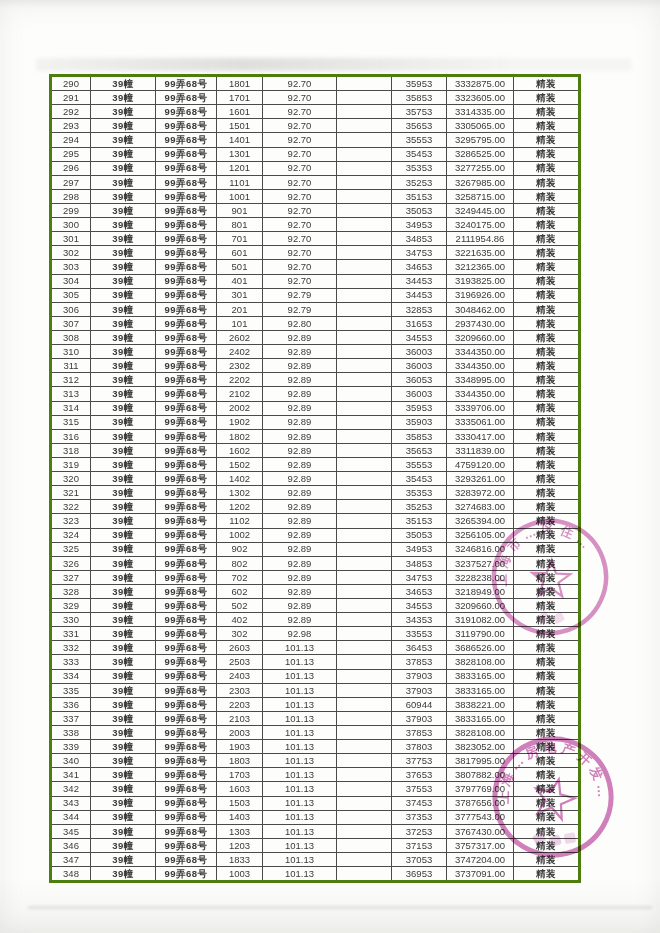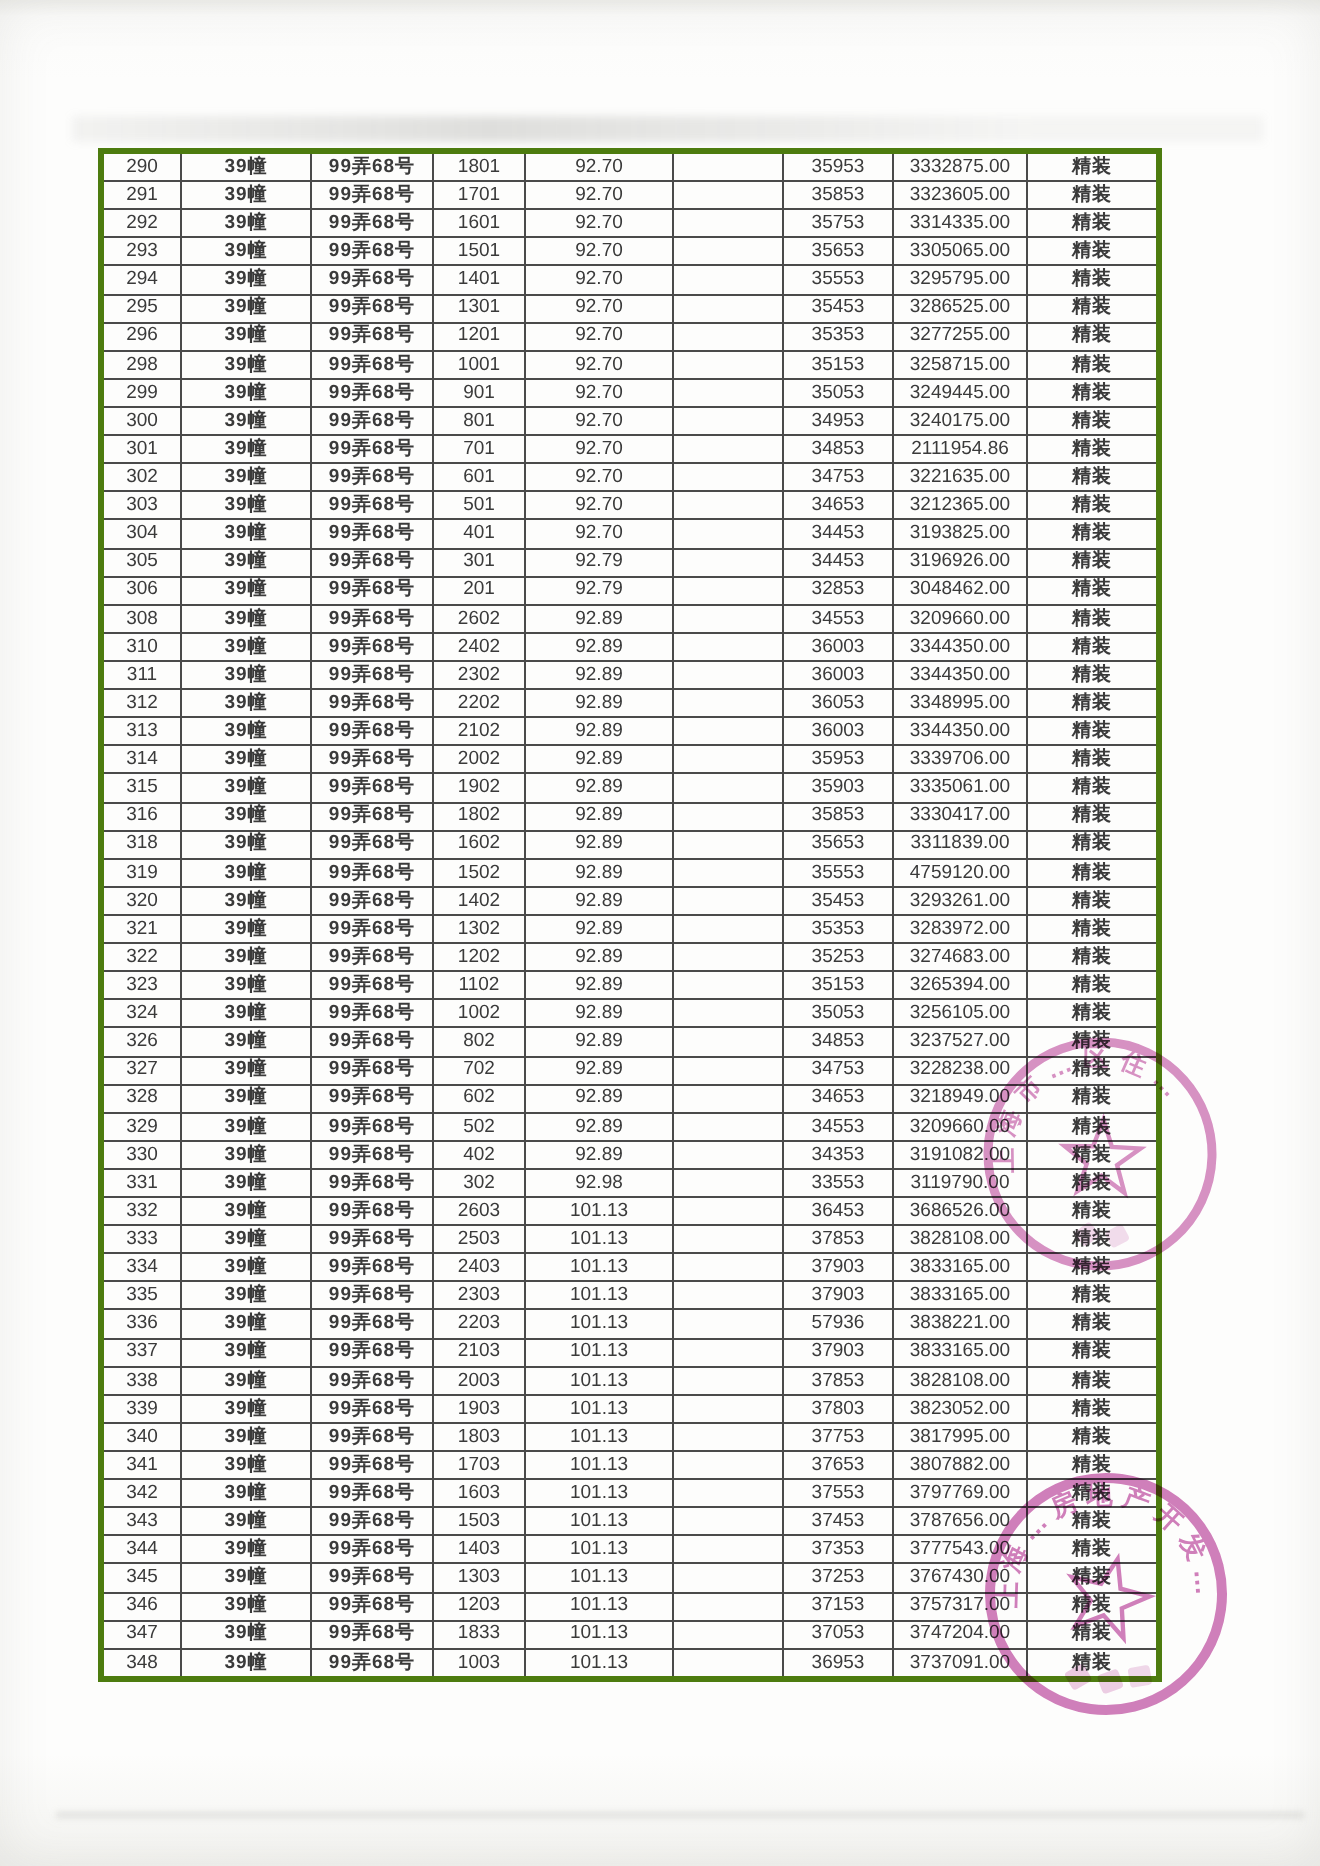--- a/index.html
+++ b/index.html
@@ -132,20 +132,31 @@
     <td class="cjk">39幢</td>
     <td class="cjk">99弄68号</td>
     <td>1201</td>
     <td>92.70</td>
     <td></td>
     <td>35353</td>
     <td>3277255.00</td>
     <td class="cjk">精装</td>
   </tr>
 
+  <tr>
+    <td>297</td>
+    <td class="cjk">39幢</td>
+    <td class="cjk">99弄68号</td>
+    <td>1101</td>
+    <td>92.70</td>
+    <td></td>
+    <td>35253</td>
+    <td>3267985.00</td>
+    <td class="cjk">精装</td>
+  </tr>
 
   <tr>
     <td>298</td>
     <td class="cjk">39幢</td>
     <td class="cjk">99弄68号</td>
     <td>1001</td>
     <td>92.70</td>
     <td></td>
     <td>35153</td>
     <td>3258715.00</td>
@@ -241,20 +252,31 @@
     <td class="cjk">39幢</td>
     <td class="cjk">99弄68号</td>
     <td>201</td>
     <td>92.79</td>
     <td></td>
     <td>32853</td>
     <td>3048462.00</td>
     <td class="cjk">精装</td>
   </tr>
 
+  <tr>
+    <td>307</td>
+    <td class="cjk">39幢</td>
+    <td class="cjk">99弄68号</td>
+    <td>101</td>
+    <td>92.80</td>
+    <td></td>
+    <td>31653</td>
+    <td>2937430.00</td>
+    <td class="cjk">精装</td>
+  </tr>
 
   <tr>
     <td>308</td>
     <td class="cjk">39幢</td>
     <td class="cjk">99弄68号</td>
     <td>2602</td>
     <td>92.89</td>
     <td></td>
     <td>34553</td>
     <td>3209660.00</td>
@@ -424,20 +446,31 @@
     <td class="cjk">39幢</td>
     <td class="cjk">99弄68号</td>
     <td>1002</td>
     <td>92.89</td>
     <td></td>
     <td>35053</td>
     <td>3256105.00</td>
     <td class="cjk">精装</td>
   </tr>
 
+  <tr>
+    <td>325</td>
+    <td class="cjk">39幢</td>
+    <td class="cjk">99弄68号</td>
+    <td>902</td>
+    <td>92.89</td>
+    <td></td>
+    <td>34953</td>
+    <td>3246816.00</td>
+    <td class="cjk">精装</td>
+  </tr>
 
   <tr>
     <td>326</td>
     <td class="cjk">39幢</td>
     <td class="cjk">99弄68号</td>
     <td>802</td>
     <td>92.89</td>
     <td></td>
     <td>34853</td>
     <td>3237527.00</td>
@@ -552,21 +585,21 @@
     <td class="cjk">精装</td>
   </tr>
 
   <tr>
     <td>336</td>
     <td class="cjk">39幢</td>
     <td class="cjk">99弄68号</td>
     <td>2203</td>
     <td>101.13</td>
     <td></td>
-    <td>57936</td>
+    <td>60944</td>
     <td>3838221.00</td>
     <td class="cjk">精装</td>
   </tr>
 
   <tr>
     <td>337</td>
     <td class="cjk">39幢</td>
     <td class="cjk">99弄68号</td>
     <td>2103</td>
     <td>101.13</td>

